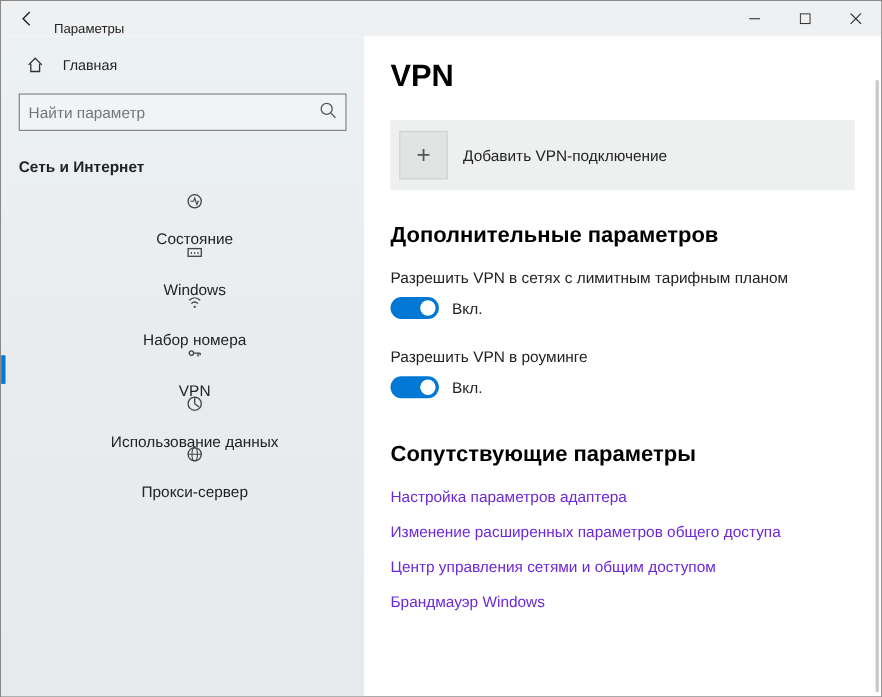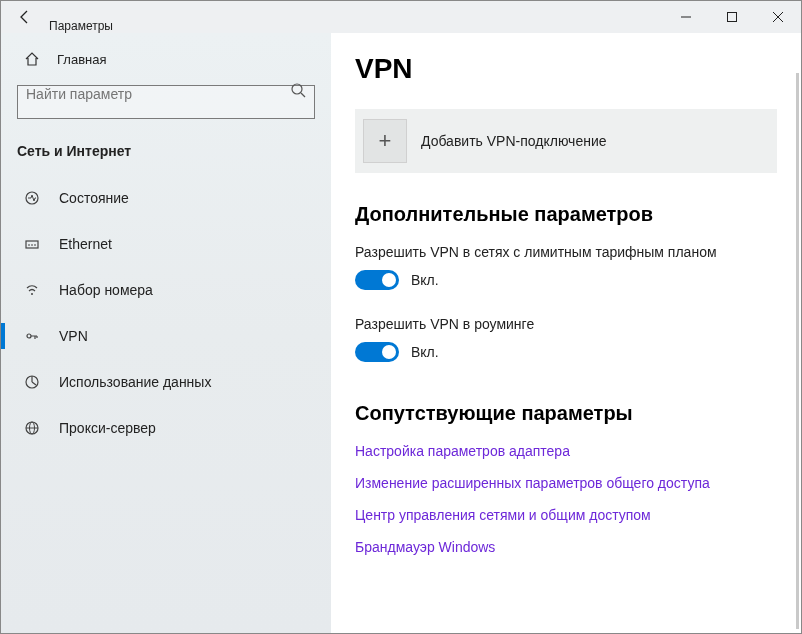--- a/index.html
+++ b/index.html
@@ -8,24 +8,24 @@
   .titlebar { height: 32px; display: flex; align-items: flex-end; background: #eef0f2; }
   .titlebar .back { width: 48px; display:flex; align-items:center; justify-content:center; height:100%; }
   .titlebar .title { font-size: 12px; color: #222; }
   .titlebar .spacer { flex: 1; }
   .winbtn { width: 46px; height: 100%; display:flex; align-items:center; justify-content:center; }
   .winbtn svg { stroke:#222; }
   .body { flex:1; display:flex; overflow:hidden; }
   .sidebar { width: 330px; background: linear-gradient(180deg, #ecf1f3 0%, #e8ecee 50%, #e6eaed 100%); padding-top: 6px; position:relative; }
   .homebtn { display:flex; align-items:center; height: 40px; padding-left: 22px; gap: 16px; font-size: 13px; color:#222; }
   .searchwrap { margin: 6px 16px 14px 16px; }
-  .searchbox { width: 100%; height: 34px; border: 1px solid #7a7a7a; background: rgba(255,255,255,0.3); display:flex; align-items:flex-end; padding: 16px 8px; }
+  .searchbox { width: 100%; height: 34px; border: 1px solid #7a7a7a; background: rgba(255,255,255,0.3); display:flex; align-items:center; padding: 16px 8px; }
   .searchbox input { flex:1; border:none; background:transparent; outline:none; font-size: 14px; color:#555; }
   .section-head { font-weight: 600; font-size: 14px; color:#222; padding: 10px 16px 16px 16px; }
-  .navitem { display:flex; align-items:center; height: 46px; padding-left: 22px; gap: 18px; font-size: 14px; color:#222; position:relative; }
+  .navitem { display:flex; align-items:center; height: 46px; padding-left: 22px; gap: 18px; font-size: 14px; color:#222; position:relative;flex-direction:column; }
   .navitem.selected::before { content:""; position:absolute; left:0; top:10px; bottom:10px; width:4px; background:#0078d4; }
   .navicon { width:18px; height:18px; display:flex; align-items:center; justify-content:center; color:#444; }
   .content { flex:1; padding: 20px 24px 0 24px; overflow:hidden; position:relative; }
   .content h1 { font-weight: 600; font-size: 28px; margin-bottom: 24px; }
   .addbar { background:#eef0f0; height: 64px; display:flex; align-items:center; padding:0 8px; gap: 14px; margin-bottom: 30px; }
   .plusbox { width:44px; height:44px; background:#e2e4e4; border:1px solid #d0d0d0; display:flex; align-items:center; justify-content:center; font-size: 22px; color:#555; }
   .addbar .lbl { font-size: 14px; color:#222; }
   .content h2 { font-weight: 600; font-size: 20px; margin-bottom: 18px; }
   .optlabel { font-size: 14px; color:#222; margin-bottom: 10px; }
   .toggle-row { display:flex; align-items:center; gap: 12px; margin-bottom: 26px; }
@@ -97,21 +97,21 @@
           </span>
         <span>Состояние</span>
       </div>
       <div class="navitem">
         <span class="navicon">
             <svg width="16" height="16" viewBox="0 0 16 16" fill="none">
               <rect x="2" y="5" width="12" height="7" stroke="#444" stroke-width="1.2"></rect>
               <path d="M5 8v2M8 8v2M11 8v2" stroke="#444" stroke-width="1"></path>
             </svg>
           </span>
-        <span>Ethernet</span>
+        <span>Windows</span>
       </div>
       <div class="navitem">
         <span class="navicon">
             <svg width="16" height="16" viewBox="0 0 16 16" fill="none">
               <path d="M3 6c3-3 7-3 10 0" stroke="#444" stroke-width="1.2"></path>
               <path d="M5 9c2-2 4-2 6 0" stroke="#444" stroke-width="1.2"></path>
               <circle cx="8" cy="12" r="1" fill="#444"></circle>
             </svg>
           </span>
         <span>Набор номера</span>

